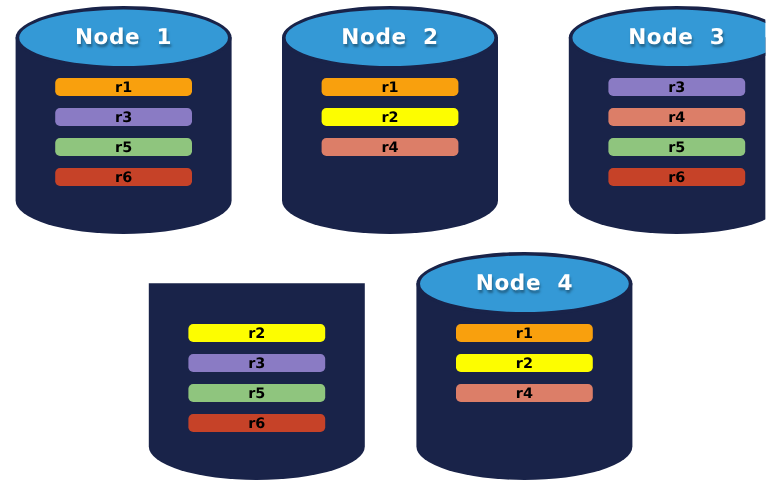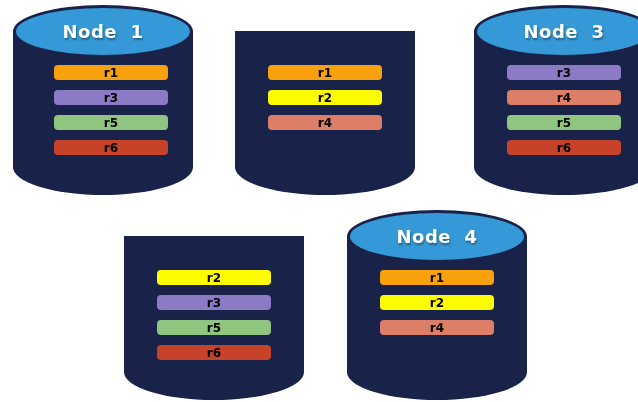--- a/index.html
+++ b/index.html
@@ -14,21 +14,21 @@
     height: 402px;
     background: var(--bg, #ffffff);
     overflow: hidden;
   }
   .cylinder {
     position: absolute;
     width: 180px;
     height: 190px;
   }
   
-  .node-0 { left: 13px;  top: 5px; padding-left: 16px; }
+  .node-0 { left: 13px;  top: 5px; }
   .node-1 { left: 235px; top: 5px; }
   .node-2 { left: 446px; top: 5px; margin-left: 28px; }
   .node-3 { left: 124px; top: 210px; }
   .node-4 { left: 347px; top: 210px; }
 
   .cyl-body {
     position: absolute;
     left: 0;
     top: 26px;
     width: 180px;
@@ -102,20 +102,23 @@
           <span class="bar-label">r5</span>
         </div>
         <div class="bar" style="background: rgb(198, 66, 40);">
           <span class="bar-label">r6</span>
         </div>
       </div>
     </div>
 
     <div class="cylinder node-1">
       <div class="cyl-body"></div>
+      <div class="cyl-top">
+        <span class="node-label">Node  2</span>
+      </div>
       <div class="bars">
         <div class="bar" style="background: rgb(249, 160, 13);">
           <span class="bar-label">r1</span>
         </div>
         <div class="bar" style="background: rgb(253, 253, 0);">
           <span class="bar-label">r2</span>
         </div>
         <div class="bar" style="background: rgb(220, 126, 104);">
           <span class="bar-label">r4</span>
         </div>

